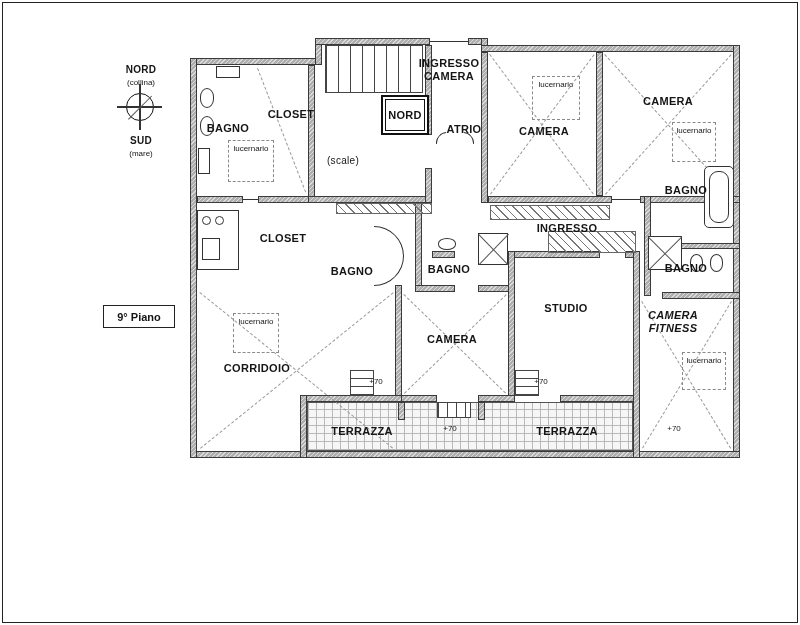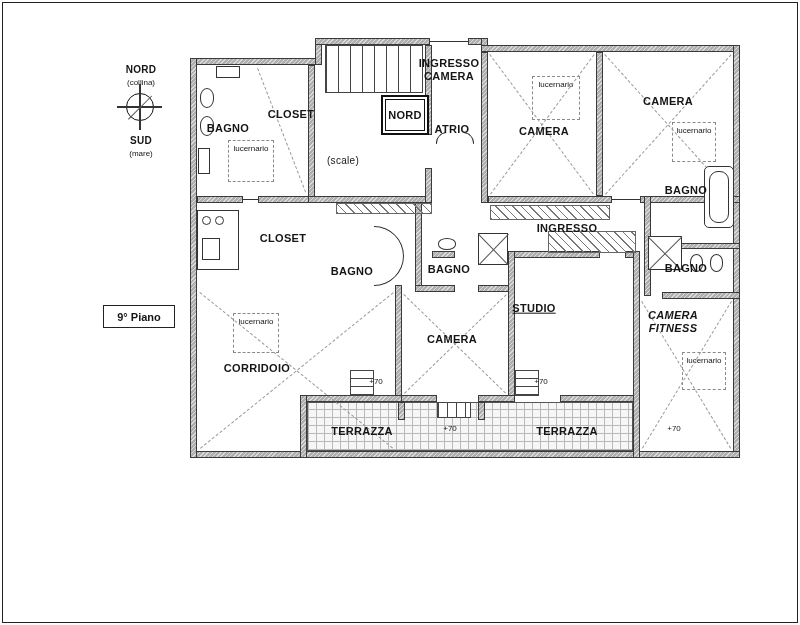--- a/index.html
+++ b/index.html
@@ -159,31 +159,31 @@
 <div class="xline" style="left:649px;top:237px;width:46px;transform:rotate(45deg);"></div>
 <div class="xline" style="left:649px;top:269px;width:46px;transform:rotate(-45deg);"></div>
 <div class="fix oval" style="left:690px;top:254px;width:13px;height:18px;"></div>
 <div class="fix oval" style="left:710px;top:254px;width:13px;height:18px;"></div>
 
 <div class="lbl" style="left:228px;top:128px;">BAGNO</div>
 <div class="lbl" style="left:291px;top:114px;">CLOSET</div>
 <div class="lbl sm" style="left:343px;top:161px;">(scale)</div>
 <div class="lbl wrap" style="left:449px;top:70px;width:80px;">INGRESSO CAMERA</div>
 <div class="lbl" style="left:405px;top:115px;">NORD</div>
-<div class="lbl" style="left:452px;top:129px;">ATRIO</div>
+<div class="lbl" style="left:464px;top:129px;">ATRIO</div>
 <div class="lbl" style="left:544px;top:131px;">CAMERA</div>
 <div class="lbl" style="left:668px;top:101px;">CAMERA</div>
 <div class="lbl" style="left:686px;top:190px;">BAGNO</div>
 <div class="lbl" style="left:686px;top:268px;">BAGNO</div>
 <div class="lbl" style="left:567px;top:228px;">INGRESSO</div>
 <div class="lbl" style="left:283px;top:238px;">CLOSET</div>
 <div class="lbl" style="left:352px;top:271px;">BAGNO</div>
 <div class="lbl" style="left:449px;top:269px;">BAGNO</div>
 <div class="lbl" style="left:452px;top:339px;">CAMERA</div>
-<div class="lbl" style="left:534px;top:308px;text-decoration:underline;">STUDIO</div>
+<div class="lbl" style="left:566px;top:308px;">STUDIO</div>
 <div class="lbl wrap" style="left:673px;top:322px;width:60px;font-style:italic;">CAMERA FITNESS</div>
 <div class="lbl" style="left:257px;top:368px;">CORRIDOIO</div>
 <div class="lbl" style="left:362px;top:431px;">TERRAZZA</div>
 <div class="lbl" style="left:567px;top:431px;">TERRAZZA</div>
 
 <div class="tiny" style="left:376px;top:381px;">+70</div>
 <div class="tiny" style="left:541px;top:381px;">+70</div>
 <div class="tiny" style="left:450px;top:428px;">+70</div>
 <div class="tiny" style="left:674px;top:428px;">+70</div>
 

